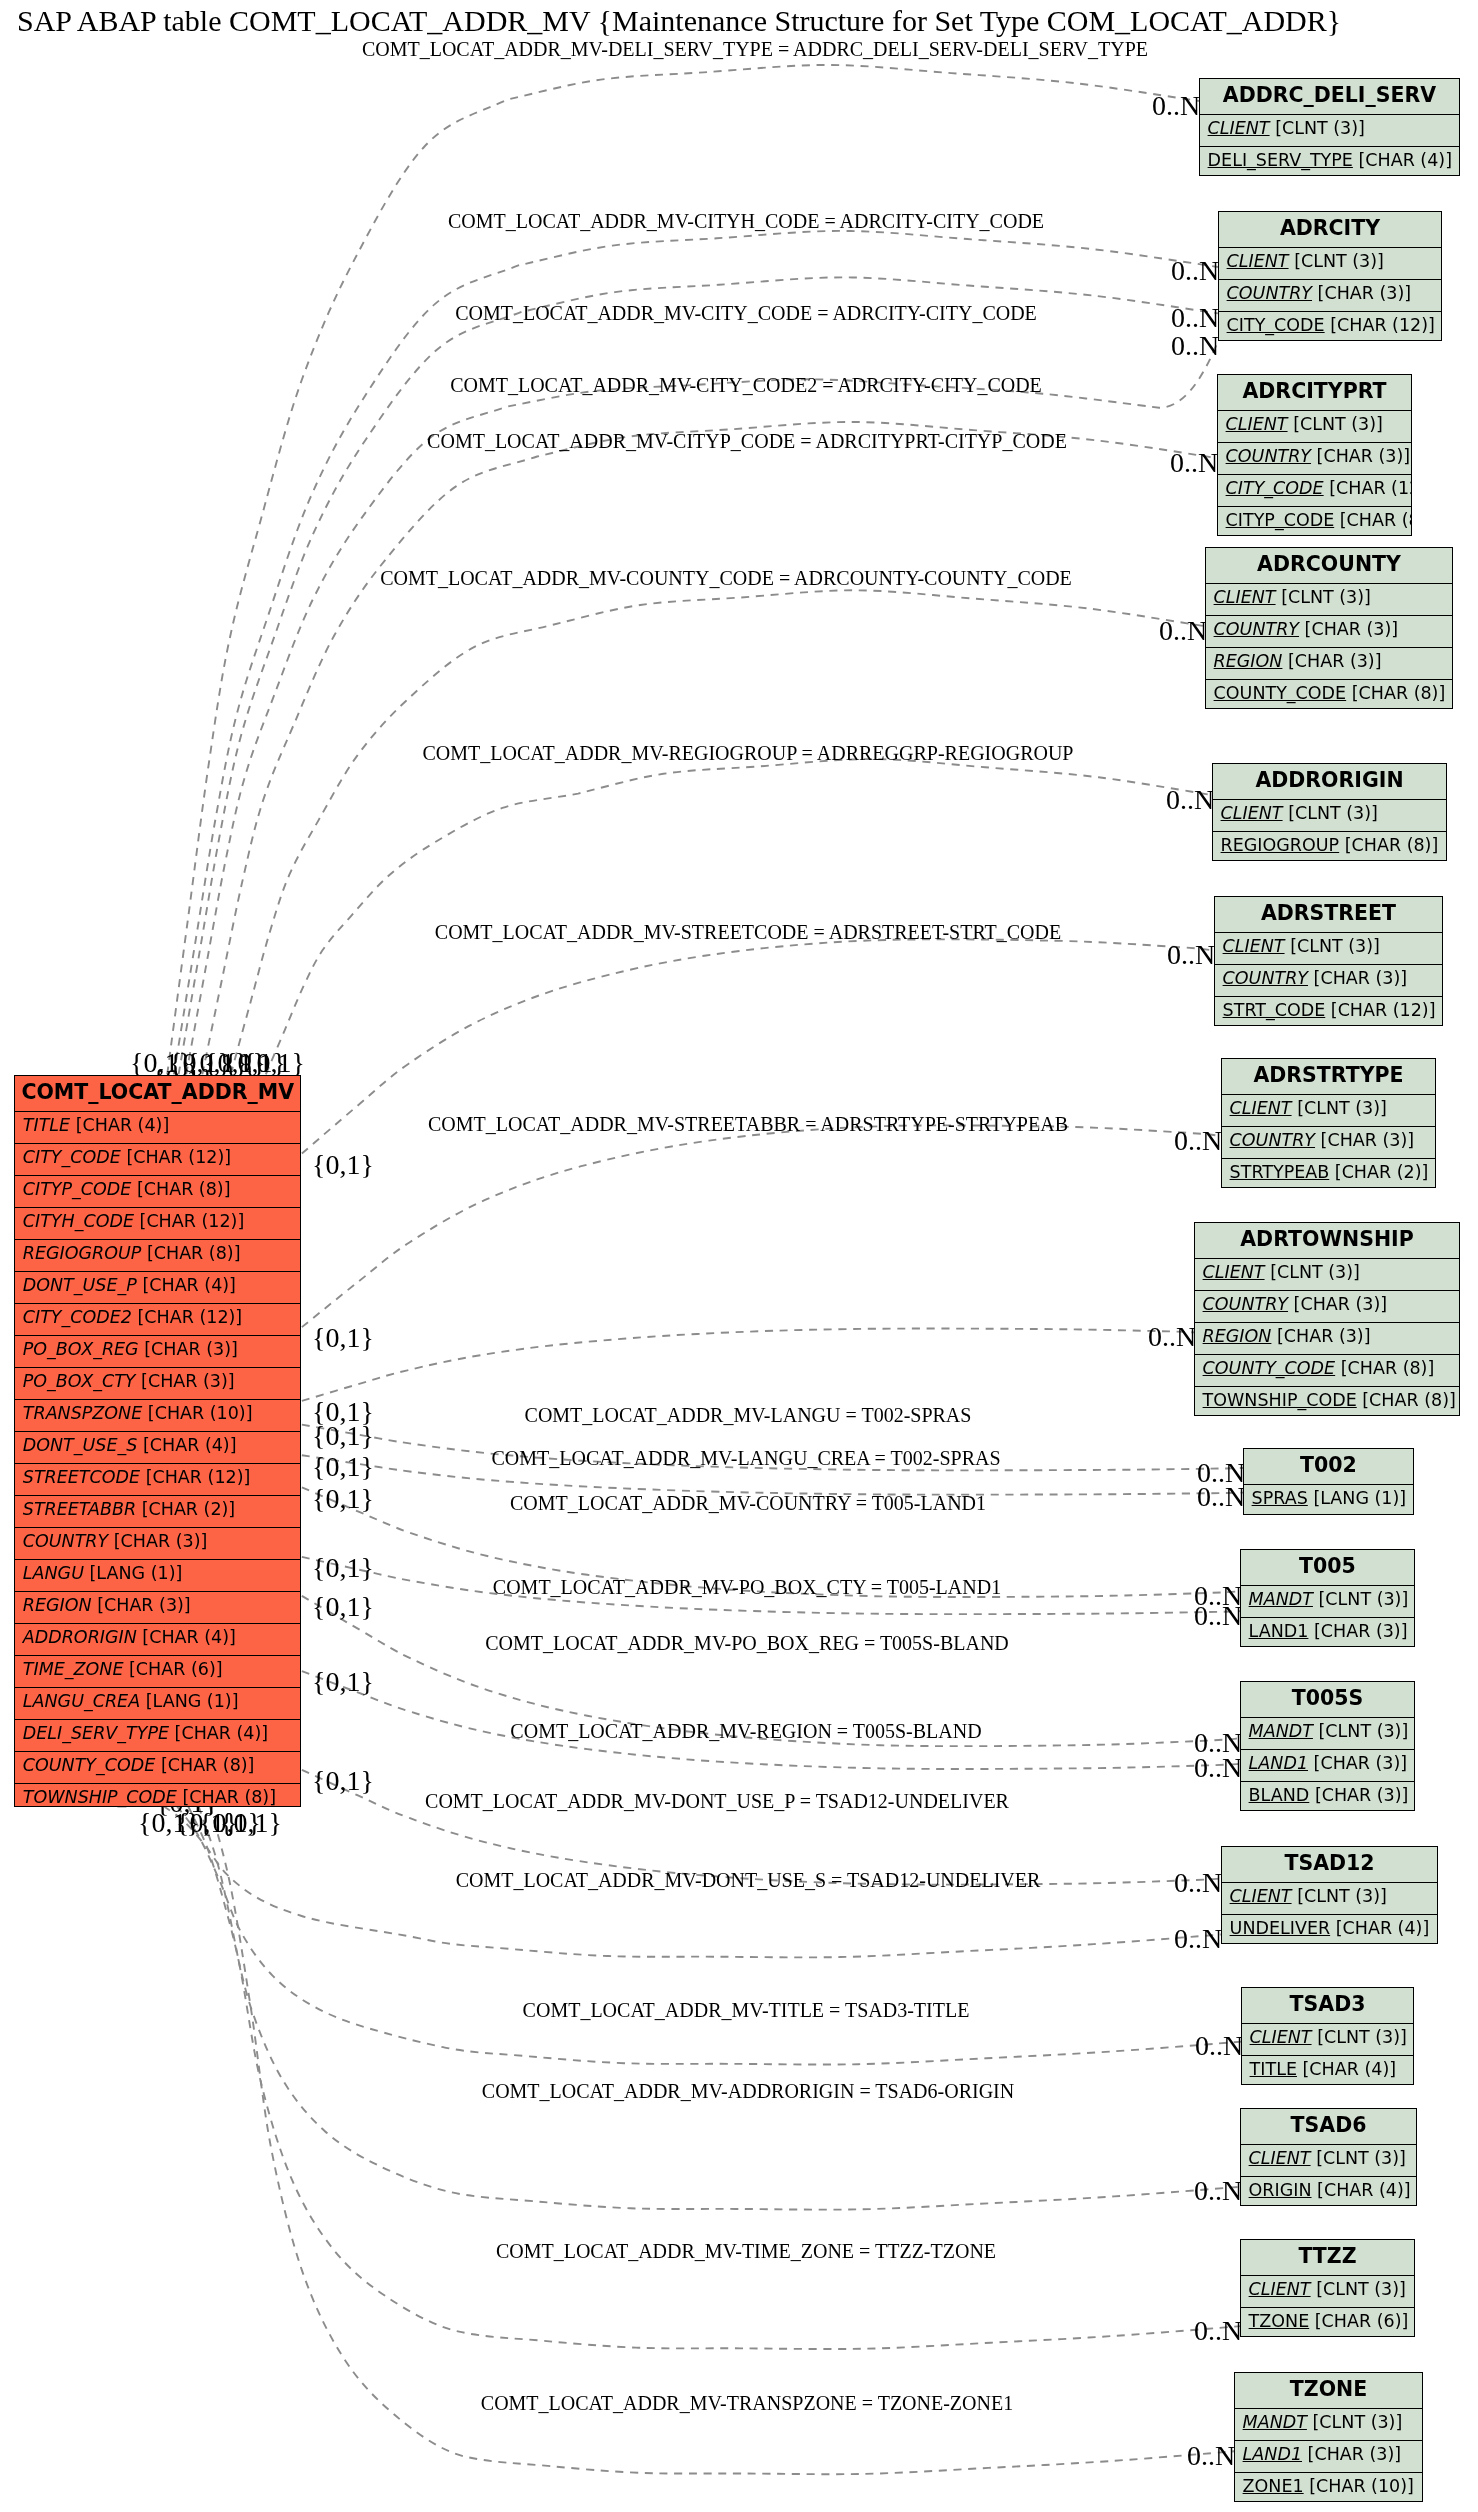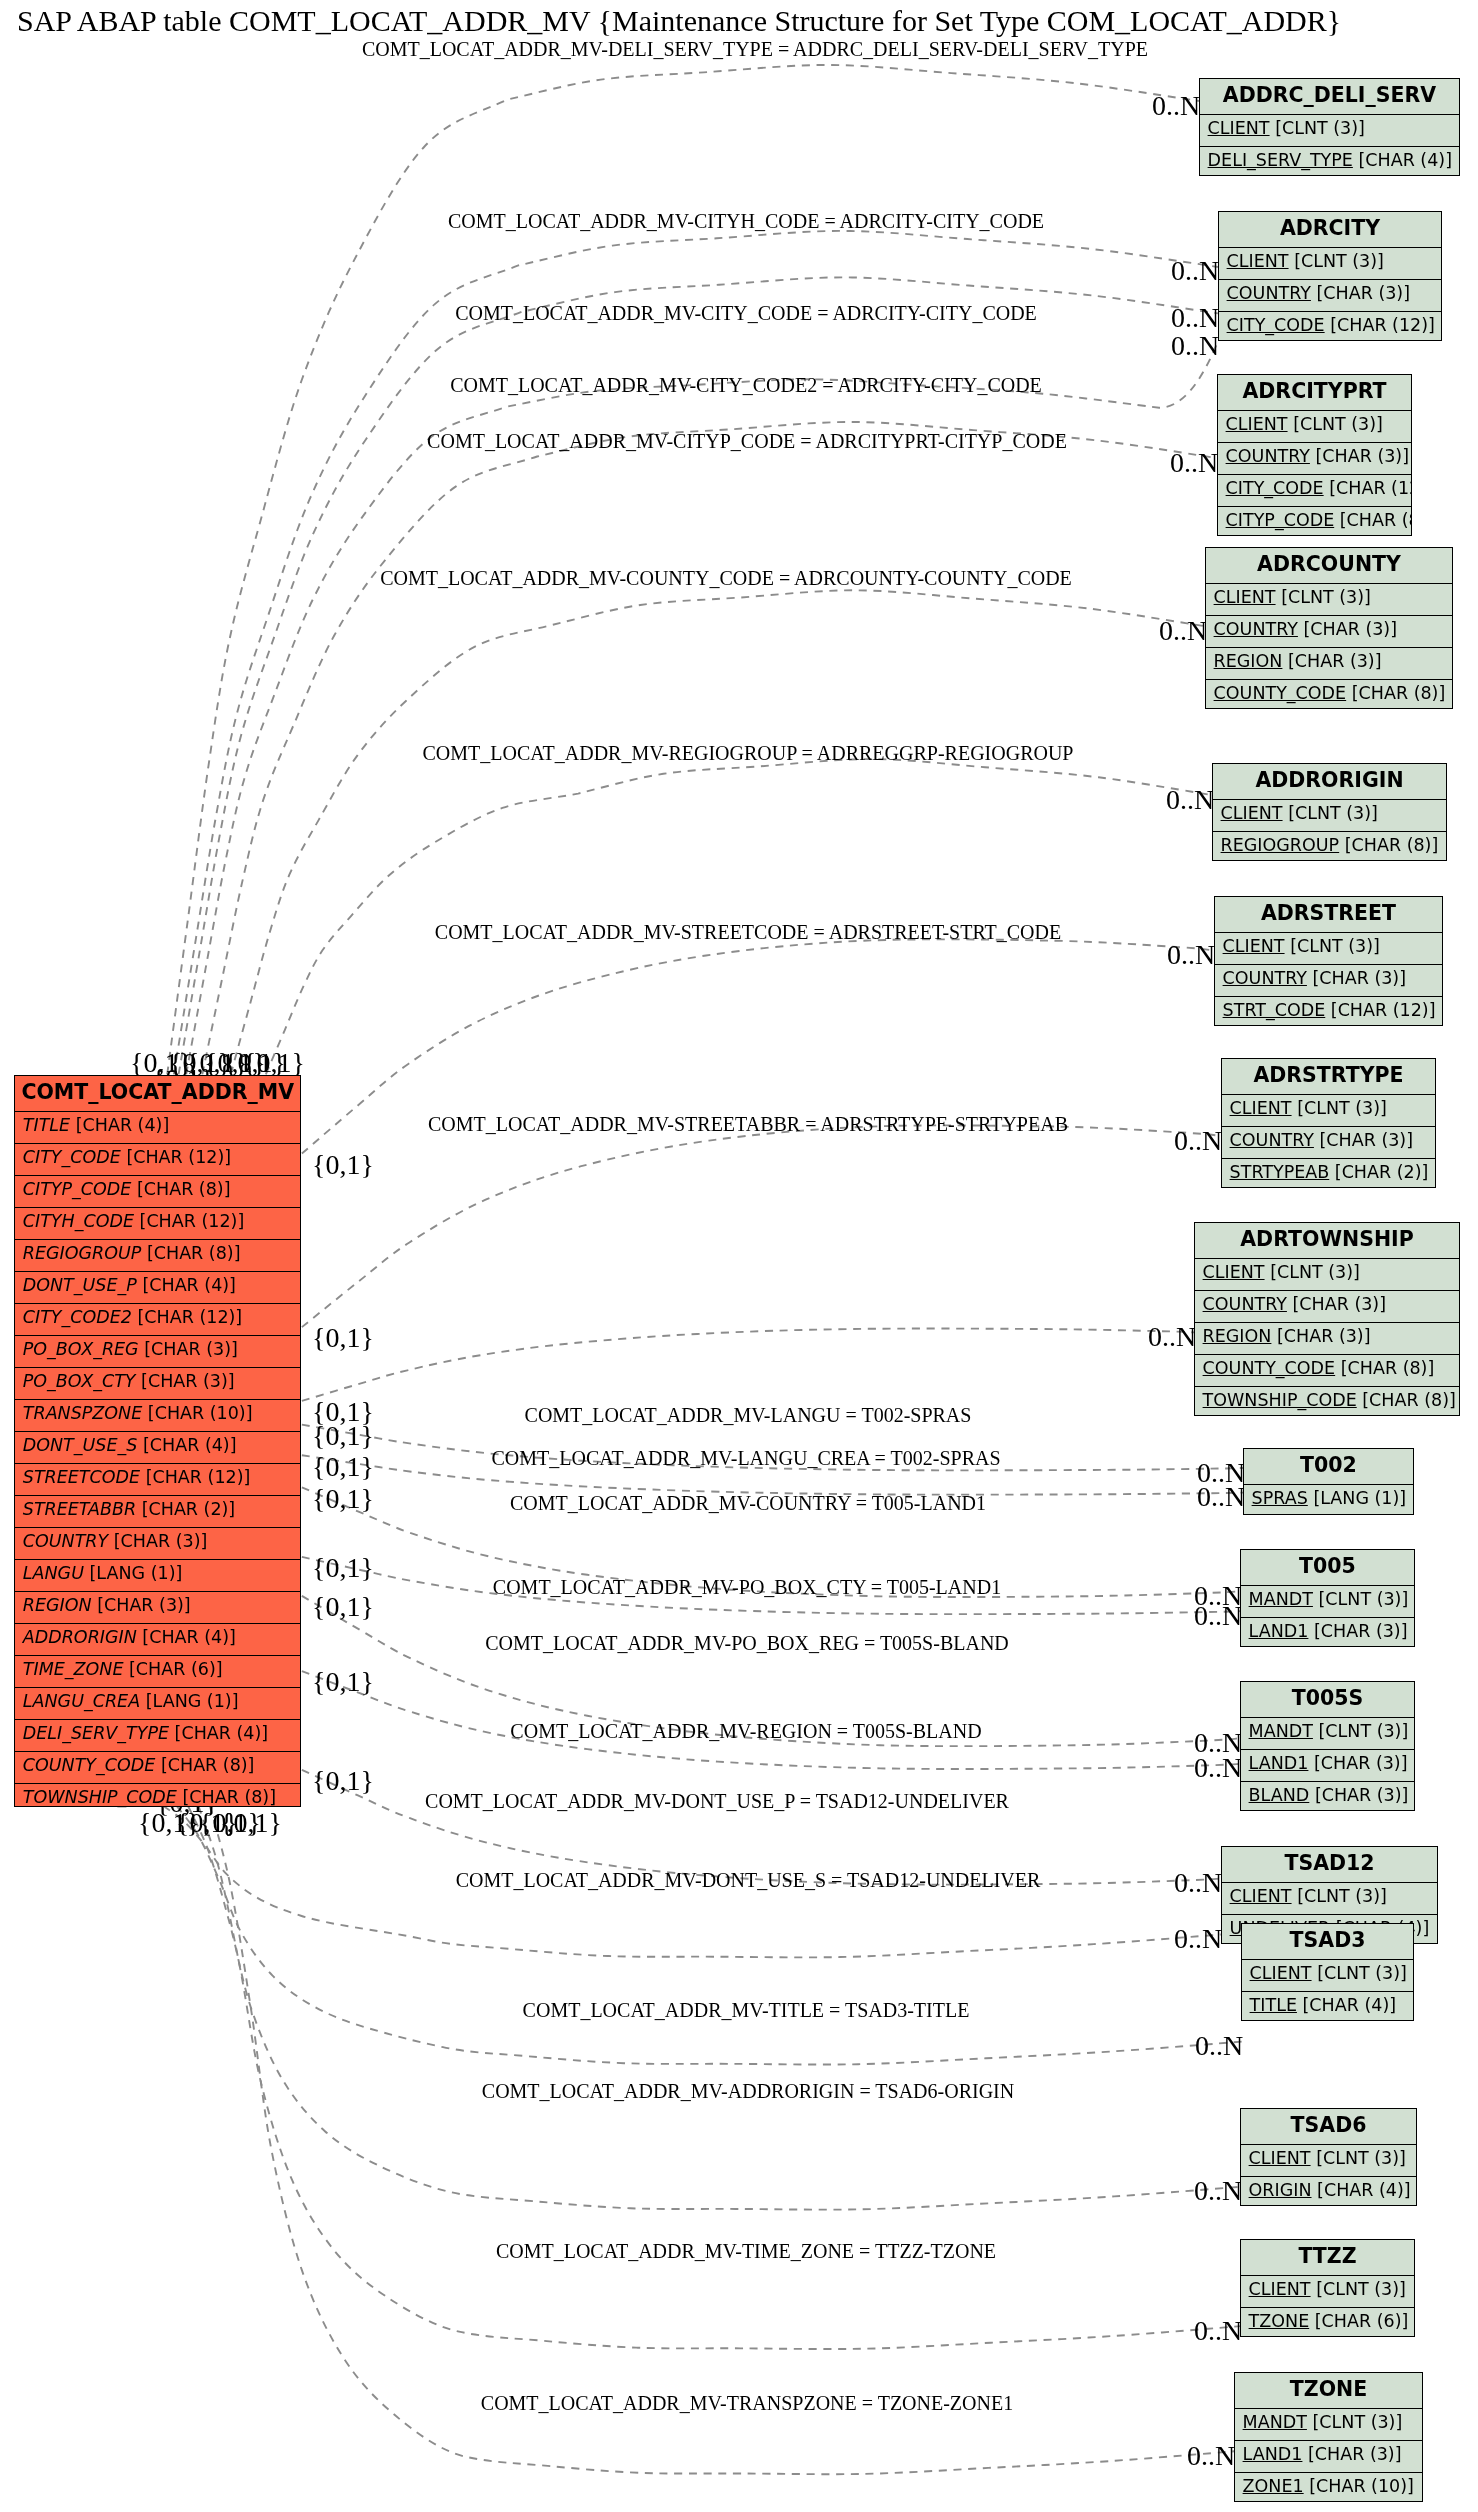--- a/index.html
+++ b/index.html
@@ -15,21 +15,21 @@
   .entity{position:absolute;border:1.7px solid #000;box-sizing:border-box;background:#d2e0d2;}
   .entity .hdr{font-family:"DejaVu Sans",sans-serif;font-weight:bold;font-size:20.5px;
         text-align:center;color:#000;box-sizing:border-box;overflow:hidden;
         display:flex;align-items:center;justify-content:center;line-height:1;
         padding-bottom:2.8px;}
   .entity .row{font-family:"DejaVu Sans",sans-serif;font-size:17.5px;color:#000;
         border-top:1.6px solid #000;box-sizing:border-box;overflow:hidden;
         display:flex;align-items:center;padding-left:7.6px;white-space:nowrap;line-height:1;
         padding-bottom:3.8px;}
   .entity .row .u{text-decoration:underline;}
-  .entity .row .k{text-decoration:underline;}
+  .entity .row .k{font-style:italic;text-decoration:underline;}
   #main-entity{background:#fd6446;}
   #main-entity .row .u,#main-entity .row .k{font-style:italic;text-decoration:none;}
   #main-entity .hdr{font-size:20.5px;}
 </style>
 </head>
 <body>
 
 <div id="page">
 <div id="diagram-title">SAP ABAP table COMT_LOCAT_ADDR_MV {Maintenance Structure for Set Type COM_LOCAT_ADDR}</div>
 <svg id="edges" viewBox="0 0 1559 2649">
@@ -435,21 +435,21 @@
         <span class="k">CLIENT</span>
         <span>&nbsp;</span>
         <span>[CLNT (3)]</span>
       </div>
       <div class="row" style="height:32px">
         <span class="u">UNDELIVER</span>
         <span>&nbsp;</span>
         <span>[CHAR (4)]</span>
       </div>
     </div>
-<div class="entity" id="entity-12" style="left:1241px;top:1923px;width:173px;height:98px">
+<div class="entity" id="entity-12" style="left:1241px;top:1987px;width:173px;height:98px">
       <div class="hdr" style="height:35px">TSAD3</div>
       <div class="row" style="height:32px">
         <span class="k">CLIENT</span>
         <span>&nbsp;</span>
         <span>[CLNT (3)]</span>
       </div>
       <div class="row" style="height:32px">
         <span class="u">TITLE</span>
         <span>&nbsp;</span>
         <span>[CHAR (4)]</span>

